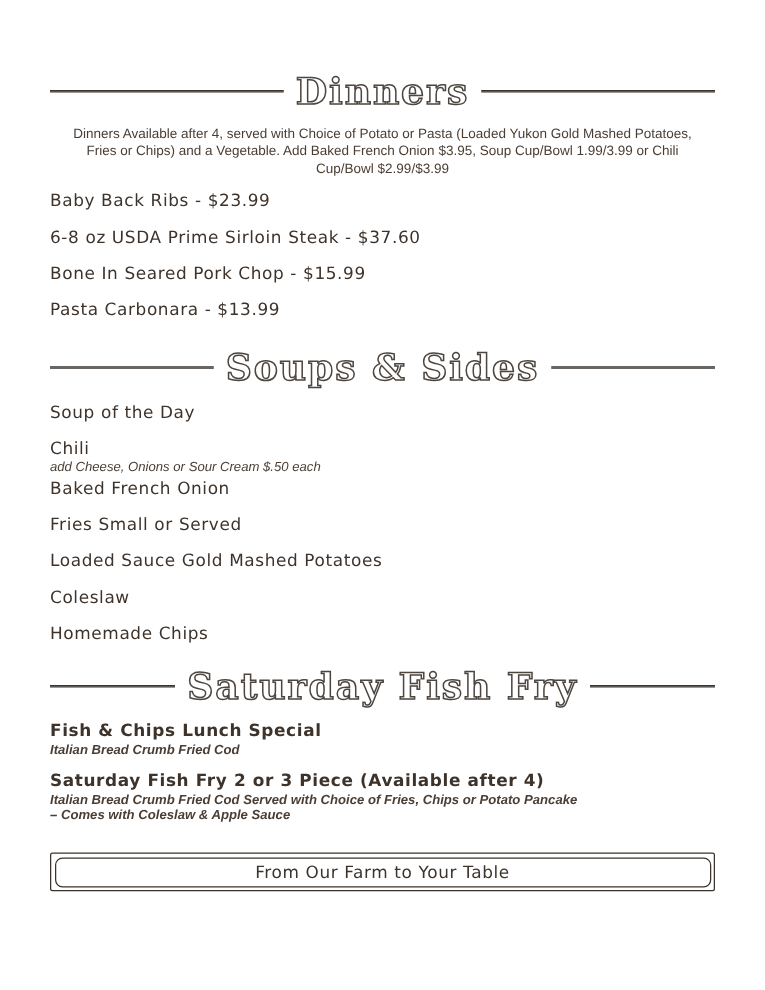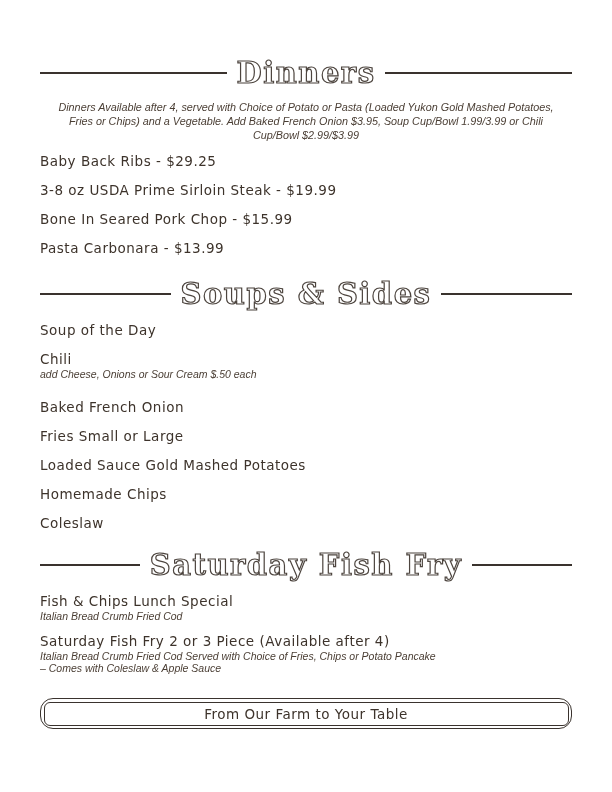--- a/index.html
+++ b/index.html
@@ -35,53 +35,52 @@
     font-size:29px;line-height:34px;
     letter-spacing:1.5px;
     color:var(--paper);
     -webkit-text-stroke:1.2px var(--title-outline);
     text-align:center;
     white-space:nowrap;
   }
   
   .section-intro{
     font-family:"Liberation Sans",sans-serif;
-    font-style:italic;
     font-size:10.8px;line-height:14px;
     color:var(--note-ink);
     text-align:center;
     max-width:512px;
     margin:10px auto 10px auto;
   }
   
   .items{margin-top:12px;}
   .item{margin-bottom:15px;}
-  .item.has-note{margin-bottom:20px;}
+  .item.has-note{margin-bottom:4px;}
   .item-name{
     font-size:13.5px;line-height:14px;
     letter-spacing:0.5px;
     color:var(--ink);
   }
   .item-note{
     font-family:"Liberation Sans",sans-serif;
     font-style:italic;
     font-size:10.5px;line-height:12px;
     color:var(--note-ink);
     margin-top:2px;
     white-space:pre-line;
   }
   .sec-soups{margin-top:22px;}
   .sec-friday{margin-top:18px;}
-  .sec-friday .item{margin-bottom:12px;}
+  .sec-friday .item{margin-bottom:12px;font-weight:bold;}
   .sec-friday .item.has-note{margin-bottom:12px;}
   
   .footer-banner{
     margin-top:24px;
     border:1.5px solid var(--rule);
-    border-radius:13px;
+    border-radius:2px;
     padding:2.5px;
   }
   .footer-banner-inner{
     border:1.5px solid var(--rule);
     border-radius:6px;
     text-align:center;
   }
   .footer-banner-text{
     font-size:13.5px;line-height:22px;
     letter-spacing:0.5px;
@@ -95,24 +94,24 @@
 
   <section class="sec-dinners">
     <div class="section-header">
       <span class="rule"></span>
       <h1 class="outline-title">Dinners</h1>
       <span class="rule"></span>
     </div>
     <p class="section-intro">Dinners Available after 4, served with Choice of Potato or Pasta (Loaded Yukon Gold Mashed Potatoes, Fries or Chips) and a Vegetable. Add Baked French Onion $3.95, Soup Cup/Bowl 1.99/3.99 or Chili Cup/Bowl $2.99/$3.99</p>
     <div class="items">
       <div class="item">
-        <div class="item-name">Baby Back Ribs - $29.25</div>
+        <div class="item-name">Baby Back Ribs - $23.99</div>
       </div>
       <div class="item">
-        <div class="item-name">3-8 oz USDA Prime Sirloin Steak - $19.99</div>
+        <div class="item-name">6-8 oz USDA Prime Sirloin Steak - $37.60</div>
       </div>
       <div class="item">
         <div class="item-name">Bone In Seared Pork Chop - $15.99</div>
       </div>
       <div class="item">
         <div class="item-name">Pasta Carbonara - $13.99</div>
       </div>
     </div>
   </section>
 
@@ -127,30 +126,30 @@
         <div class="item-name">Soup of the Day</div>
       </div>
       <div class="item has-note">
         <div class="item-name">Chili</div>
         <div class="item-note">add Cheese, Onions or Sour Cream $.50 each</div>
       </div>
       <div class="item">
         <div class="item-name">Baked French Onion</div>
       </div>
       <div class="item">
-        <div class="item-name">Fries Small or Large</div>
+        <div class="item-name">Fries Small or Served</div>
       </div>
       <div class="item">
         <div class="item-name">Loaded Sauce Gold Mashed Potatoes</div>
       </div>
       <div class="item">
-        <div class="item-name">Homemade Chips</div>
+        <div class="item-name">Coleslaw</div>
       </div>
       <div class="item">
-        <div class="item-name">Coleslaw</div>
+        <div class="item-name">Homemade Chips</div>
       </div>
     </div>
   </section>
 
   <section class="sec-friday">
     <div class="section-header">
       <span class="rule"></span>
       <h1 class="outline-title">Saturday Fish Fry</h1>
       <span class="rule"></span>
     </div>

